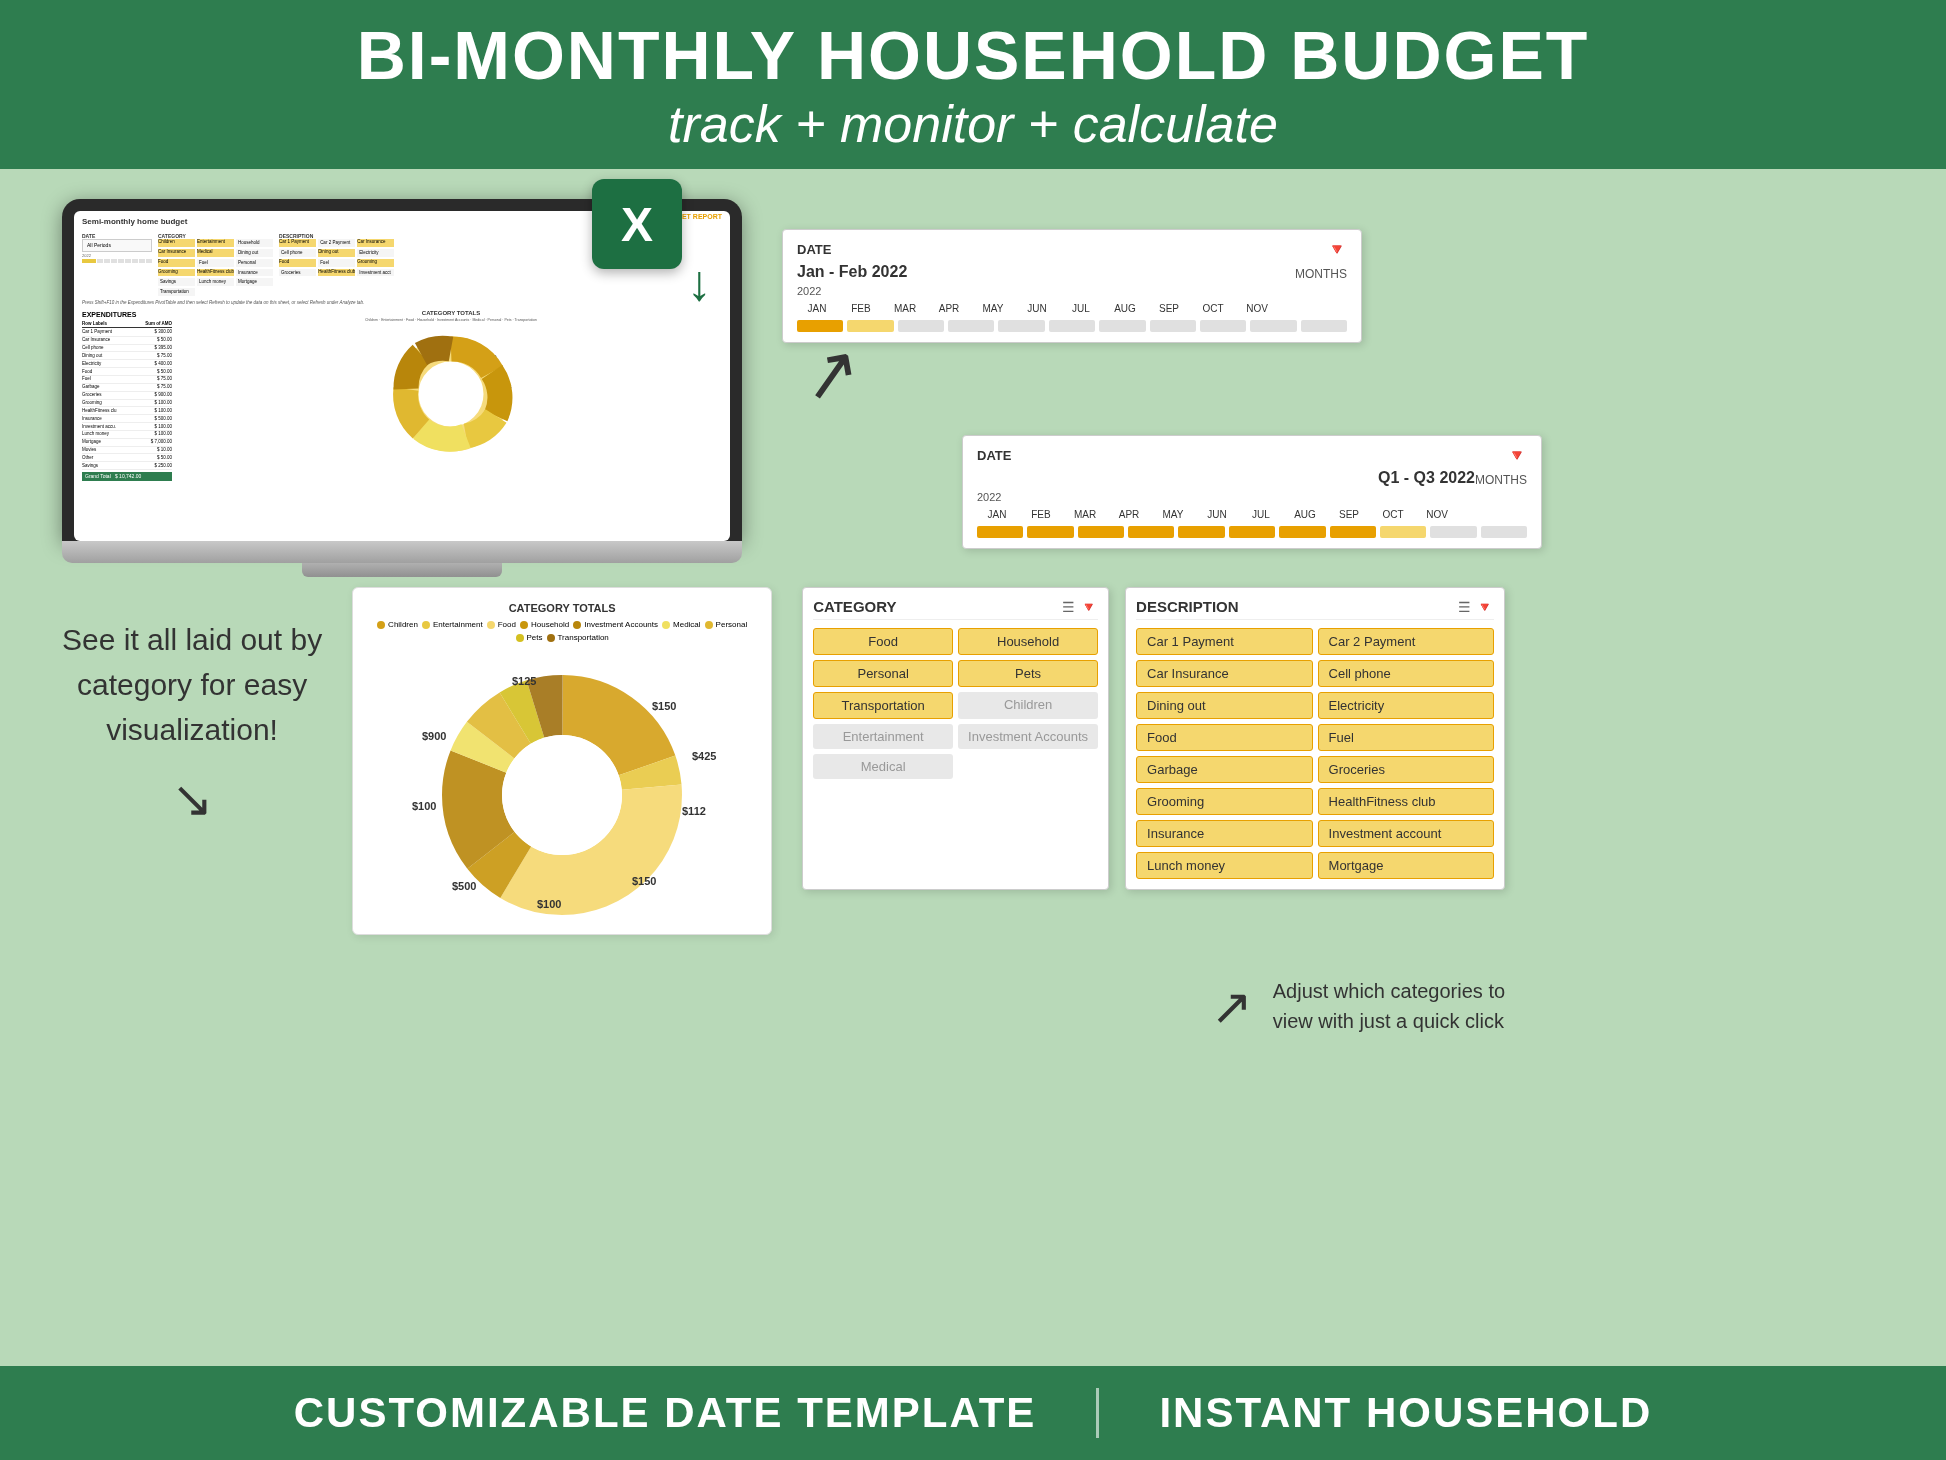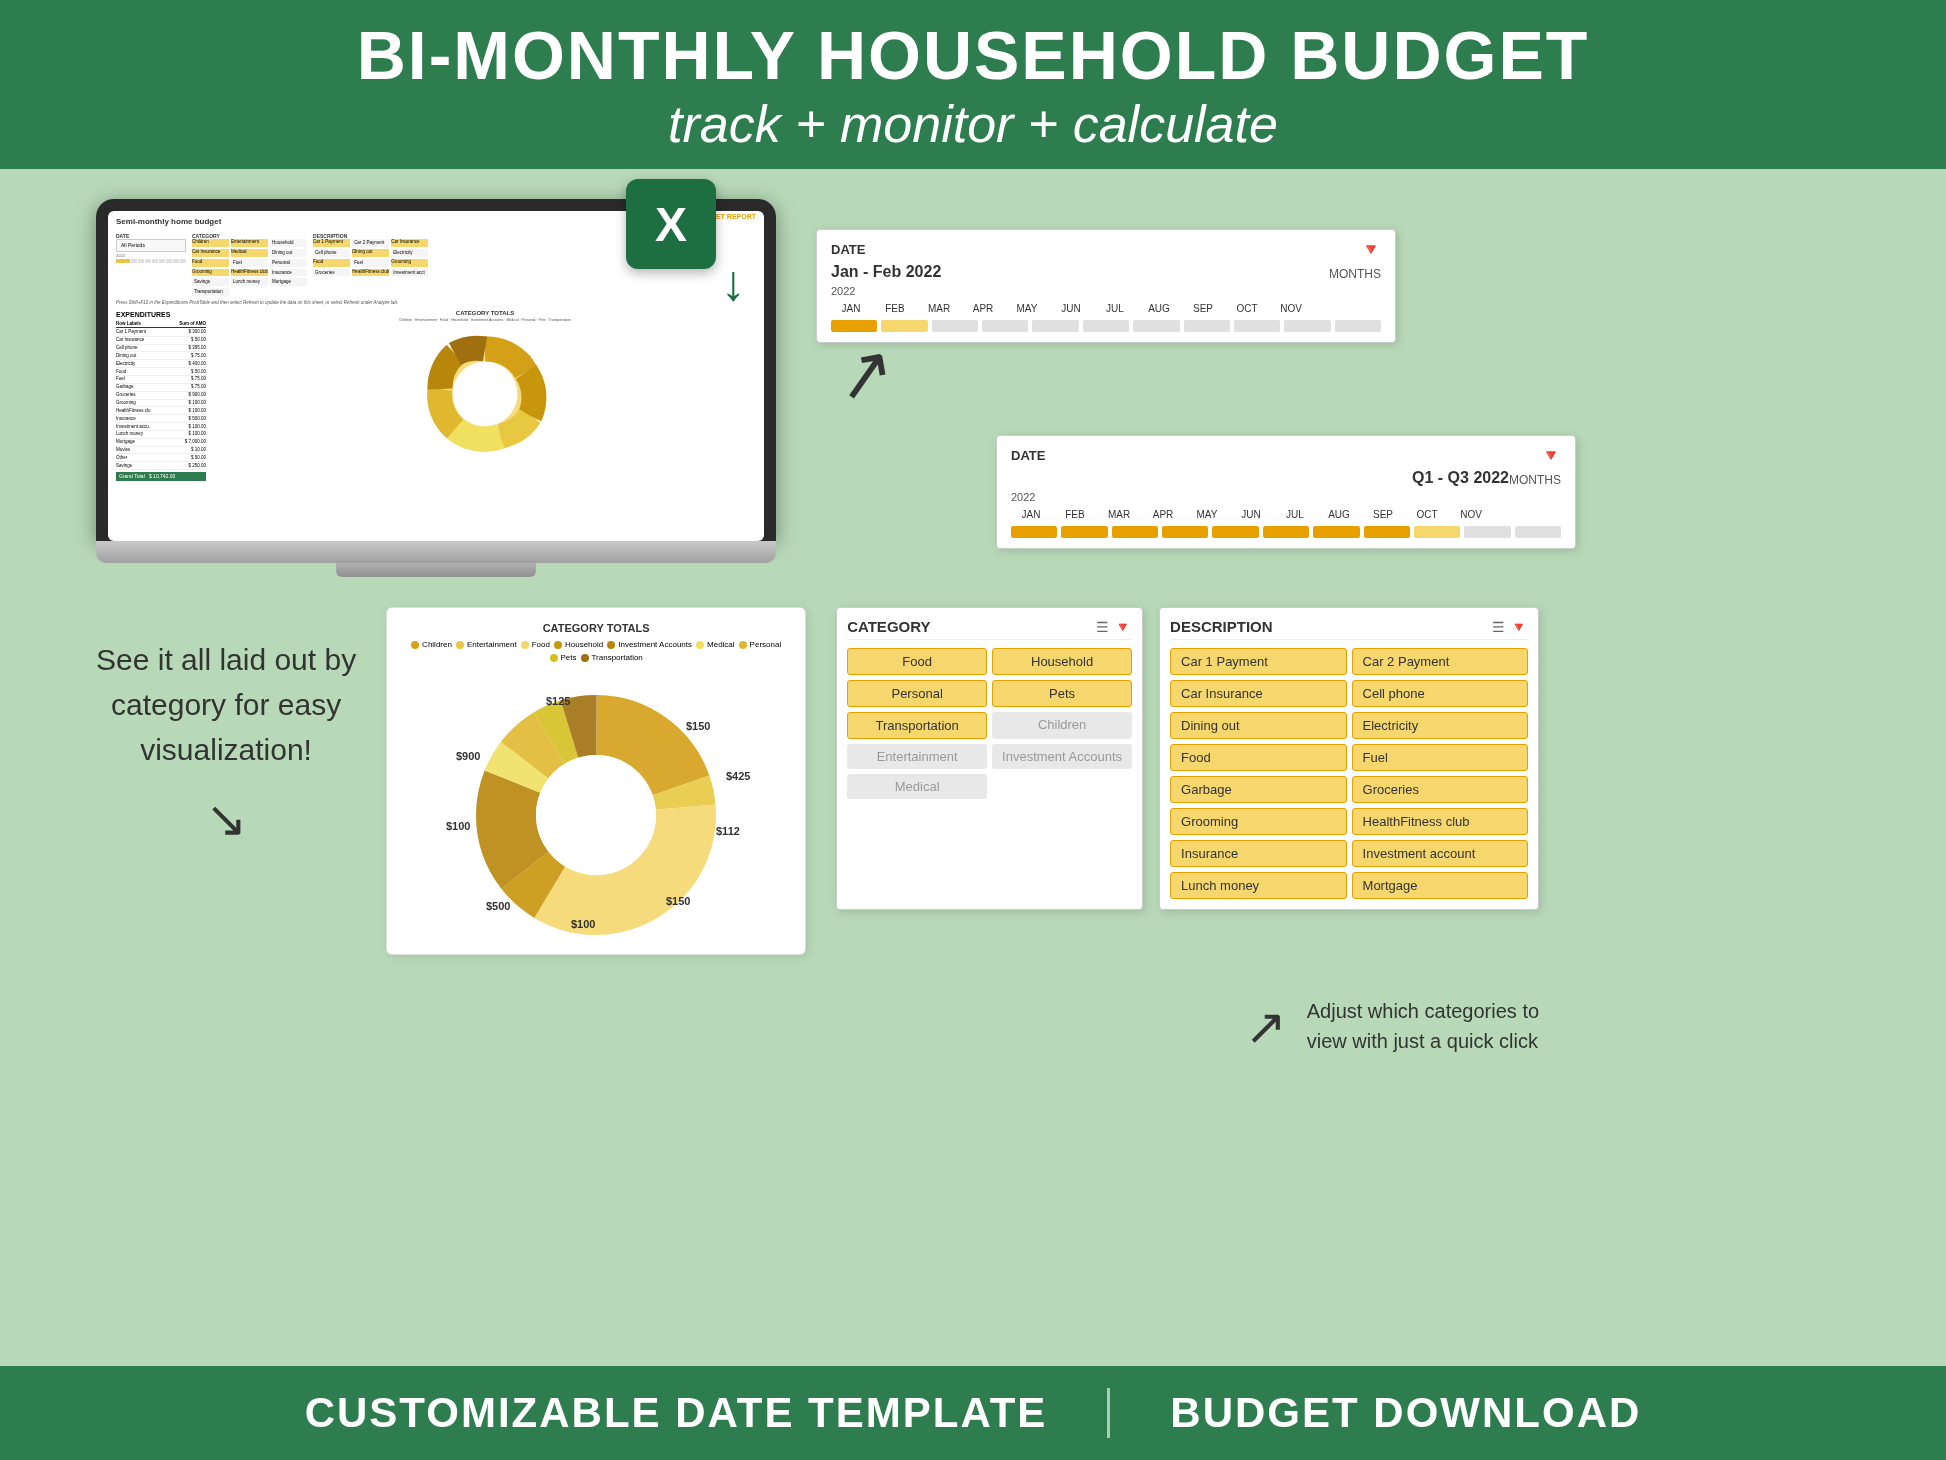--- a/index.html
+++ b/index.html
@@ -29,22 +29,21 @@
       font-style: italic;
       color: #fff;
       font-weight: 400;
       line-height: 1.2;
     }
 
     
     .main {
       display: flex;
       flex-direction: column;
-      padding: 30px 96px 20px;
-      gap: 20px;
+      padding: 30px 62px 20px;
       background: #b8d9b8;
     }
 
     
     .top-section {
       display: flex;
       gap: 40px;
       align-items: flex-start;
     }
 
@@ -883,14 +882,14 @@
       </div>
     </div>
 
   </div>
 
 </div>
 
 <div class="footer">
   <div class="footer-text">CUSTOMIZABLE DATE TEMPLATE</div>
   <div class="footer-divider"></div>
-  <div class="footer-text">BUDGET DOWNLOAD</div>
+  <div class="footer-text">INSTANT HOUSEHOLD</div>
 </div>
 
 </body></html>

